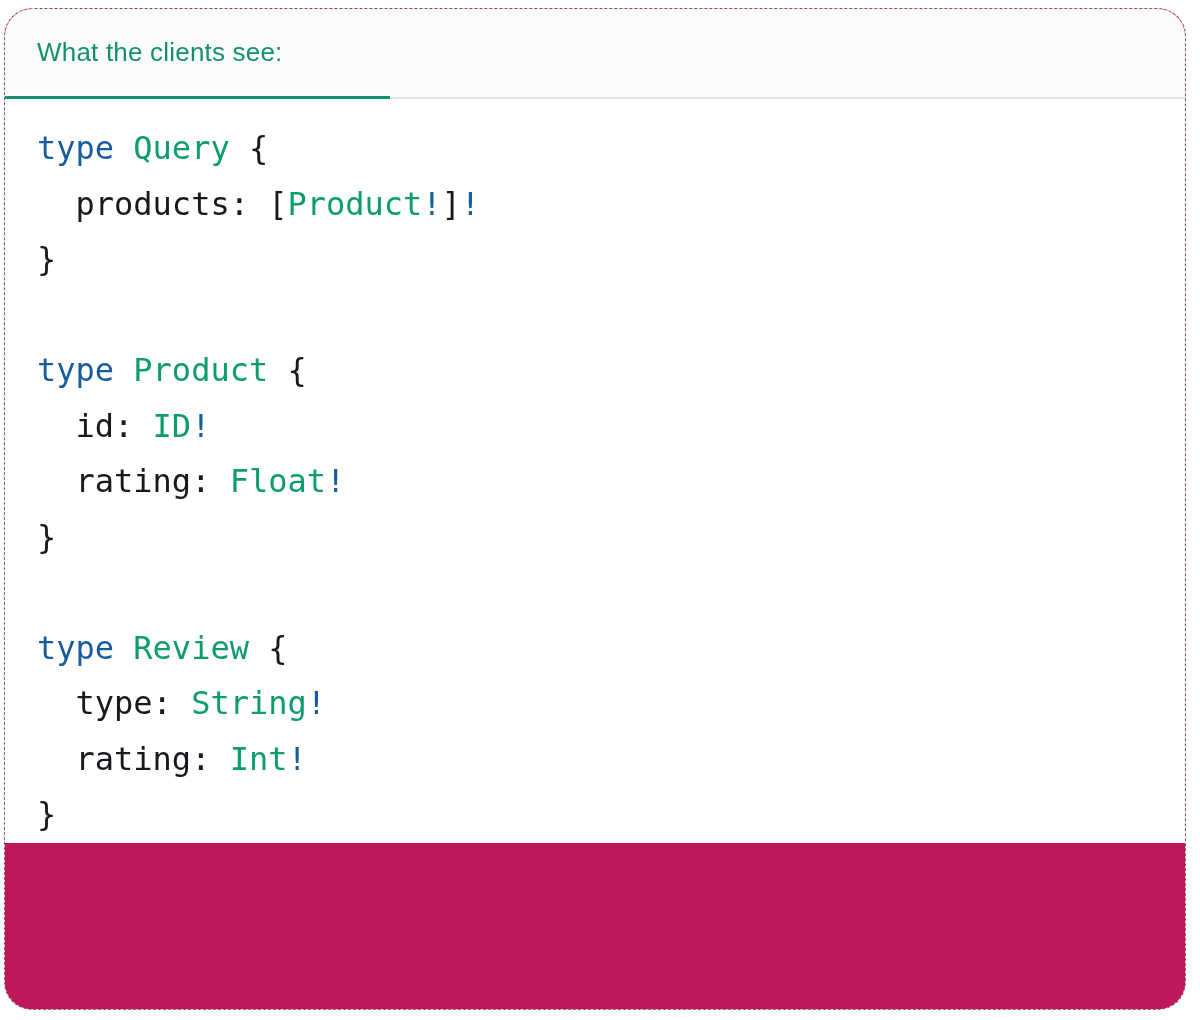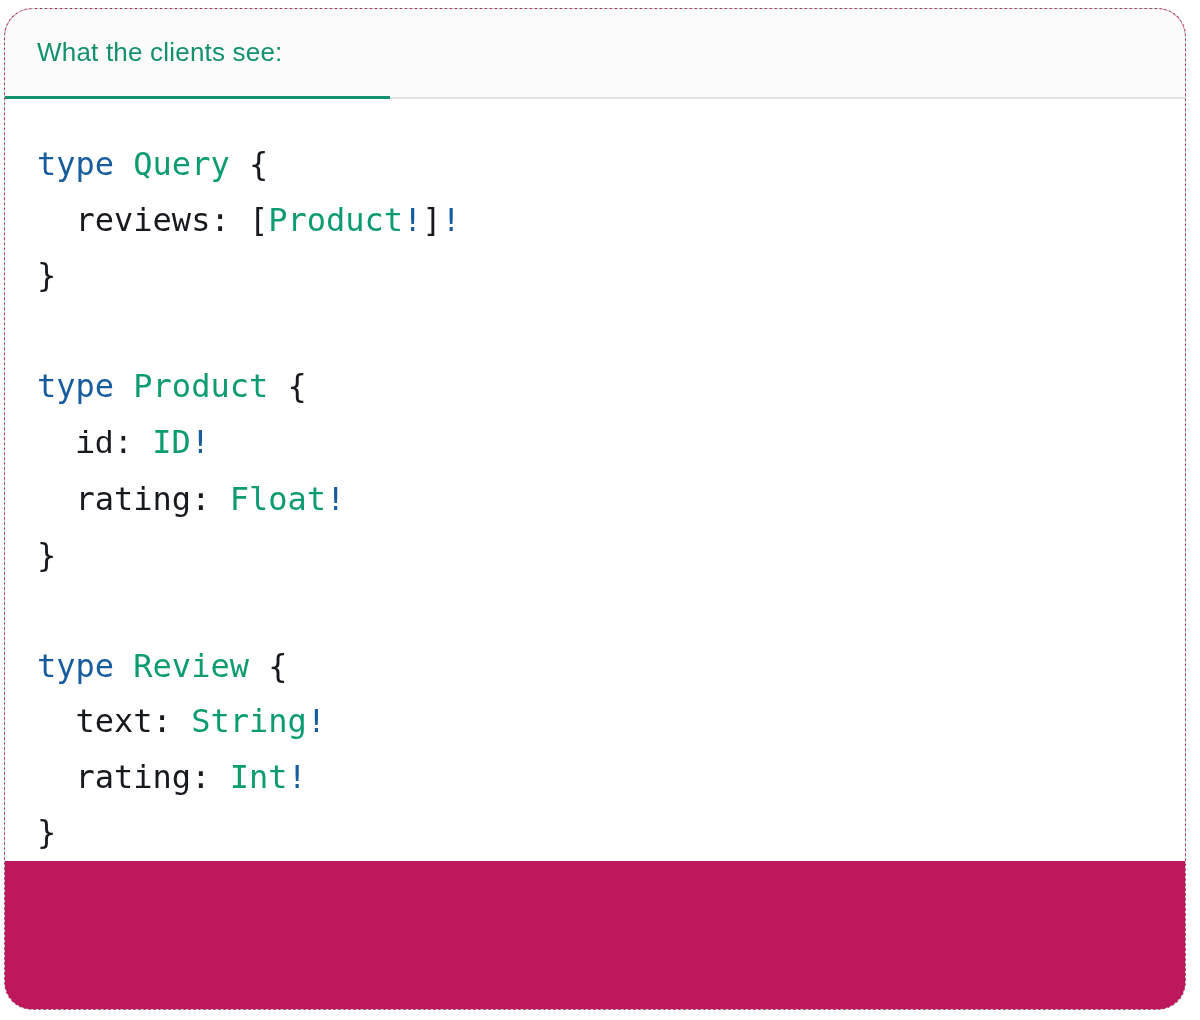--- a/index.html
+++ b/index.html
@@ -43,21 +43,21 @@
     cursor: pointer;
     font-family: "Liberation Sans", sans-serif;
   }
   .tab-label {
     font-size: 26px;
     font-weight: 500;
     letter-spacing: 0.2px;
     color: var(--tab-text, #12916c);
   }
   .code-block {
-    padding: 38px 32px 0 32px;
+    padding: 22px 32px 0 32px;
     background: #ffffff;
   }
   .code-line {
     font-family: "DejaVu Sans Mono", "Liberation Mono", monospace;
     font-size: 32px;
     font-weight: 500;
     line-height: 55.5px;
     white-space: pre;
     color: var(--code-plain, #16191d);
   }
@@ -66,26 +66,26 @@
 <body>
 
 <div class="card">
   <div class="tab-bar">
     <button class="tab">
       <span class="tab-label">What the clients see:</span>
     </button>
   </div>
   <div class="code-block">
       <div class="code-line"><span style="color: rgb(23, 93, 157);">type</span><span style="color: rgb(22, 25, 29);"> </span><span style="color: rgb(13, 156, 112);">Query</span><span style="color: rgb(22, 25, 29);"> {</span></div>
-      <div class="code-line"><span style="color: rgb(22, 25, 29);">  reviews: [</span><span style="color: rgb(13, 156, 112);">Product</span><span style="color: rgb(23, 93, 157);">!</span><span style="color: rgb(22, 25, 29);">]</span><span style="color: rgb(23, 93, 157);">!</span></div>
+      <div class="code-line"><span style="color: rgb(22, 25, 29);">  products: [</span><span style="color: rgb(13, 156, 112);">Product</span><span style="color: rgb(23, 93, 157);">!</span><span style="color: rgb(22, 25, 29);">]</span><span style="color: rgb(23, 93, 157);">!</span></div>
       <div class="code-line"><span style="color: rgb(22, 25, 29);">}</span></div>
       <div class="code-line"> </div>
       <div class="code-line"><span style="color: rgb(23, 93, 157);">type</span><span style="color: rgb(22, 25, 29);"> </span><span style="color: rgb(13, 156, 112);">Product</span><span style="color: rgb(22, 25, 29);"> {</span></div>
-      <div class="code-line"><span style="color: rgb(22, 25, 29); font-family: Liberation Mono, monospace;">  id: </span><span style="color: rgb(13, 156, 112);">ID</span><span style="color: rgb(23, 93, 157);">!</span></div>
+      <div class="code-line"><span style="color: rgb(22, 25, 29);">  id: </span><span style="color: rgb(13, 156, 112);">ID</span><span style="color: rgb(23, 93, 157);">!</span></div>
       <div class="code-line"><span style="color: rgb(22, 25, 29);">  rating: </span><span style="color: rgb(13, 156, 112);">Float</span><span style="color: rgb(23, 93, 157);">!</span></div>
       <div class="code-line"><span style="color: rgb(22, 25, 29);">}</span></div>
       <div class="code-line"> </div>
       <div class="code-line"><span style="color: rgb(23, 93, 157);">type</span><span style="color: rgb(22, 25, 29);"> </span><span style="color: rgb(13, 156, 112);">Review</span><span style="color: rgb(22, 25, 29);"> {</span></div>
-      <div class="code-line"><span style="color: rgb(22, 25, 29);">  text: </span><span style="color: rgb(13, 156, 112);">String</span><span style="color: rgb(23, 93, 157);">!</span></div>
+      <div class="code-line"><span style="color: rgb(22, 25, 29);">  type: </span><span style="color: rgb(13, 156, 112);">String</span><span style="color: rgb(23, 93, 157);">!</span></div>
       <div class="code-line"><span style="color: rgb(22, 25, 29); text-align: center;">  rating: </span><span style="color: rgb(13, 156, 112);">Int</span><span style="color: rgb(23, 93, 157);">!</span></div>
       <div class="code-line"><span style="color: rgb(22, 25, 29);">}</span></div>
     </div>
 </div>
 
 </body></html>

